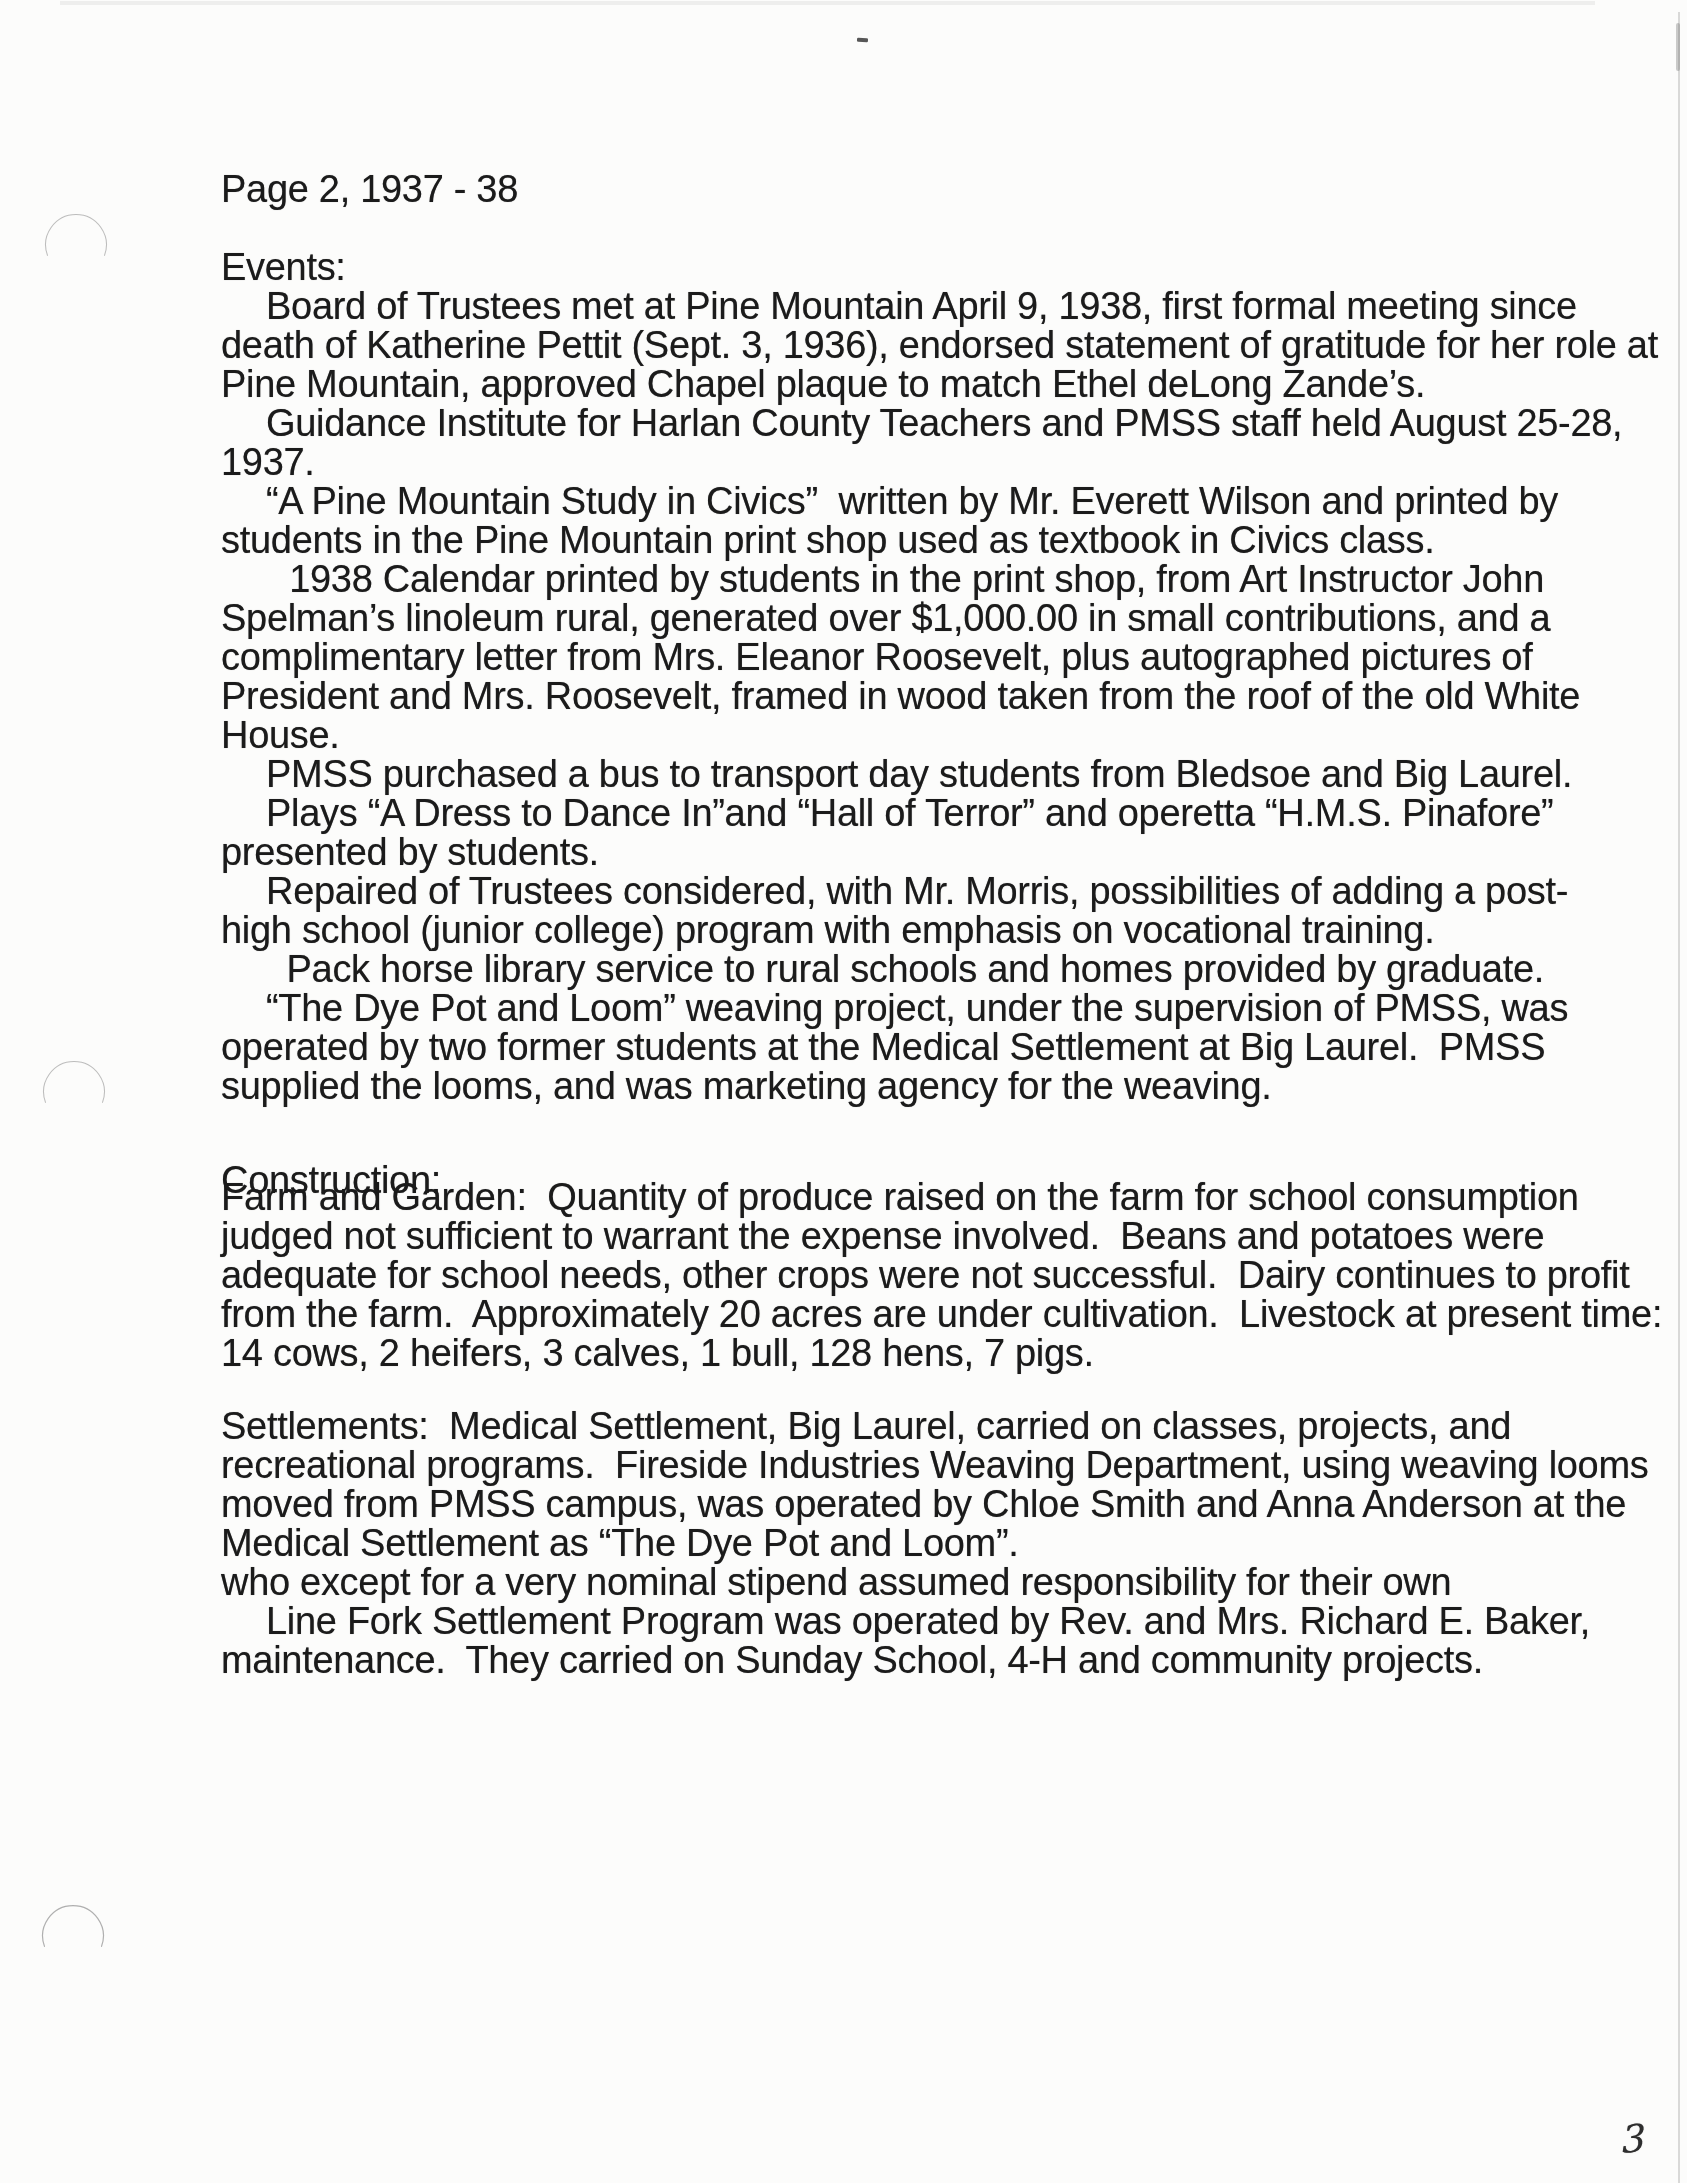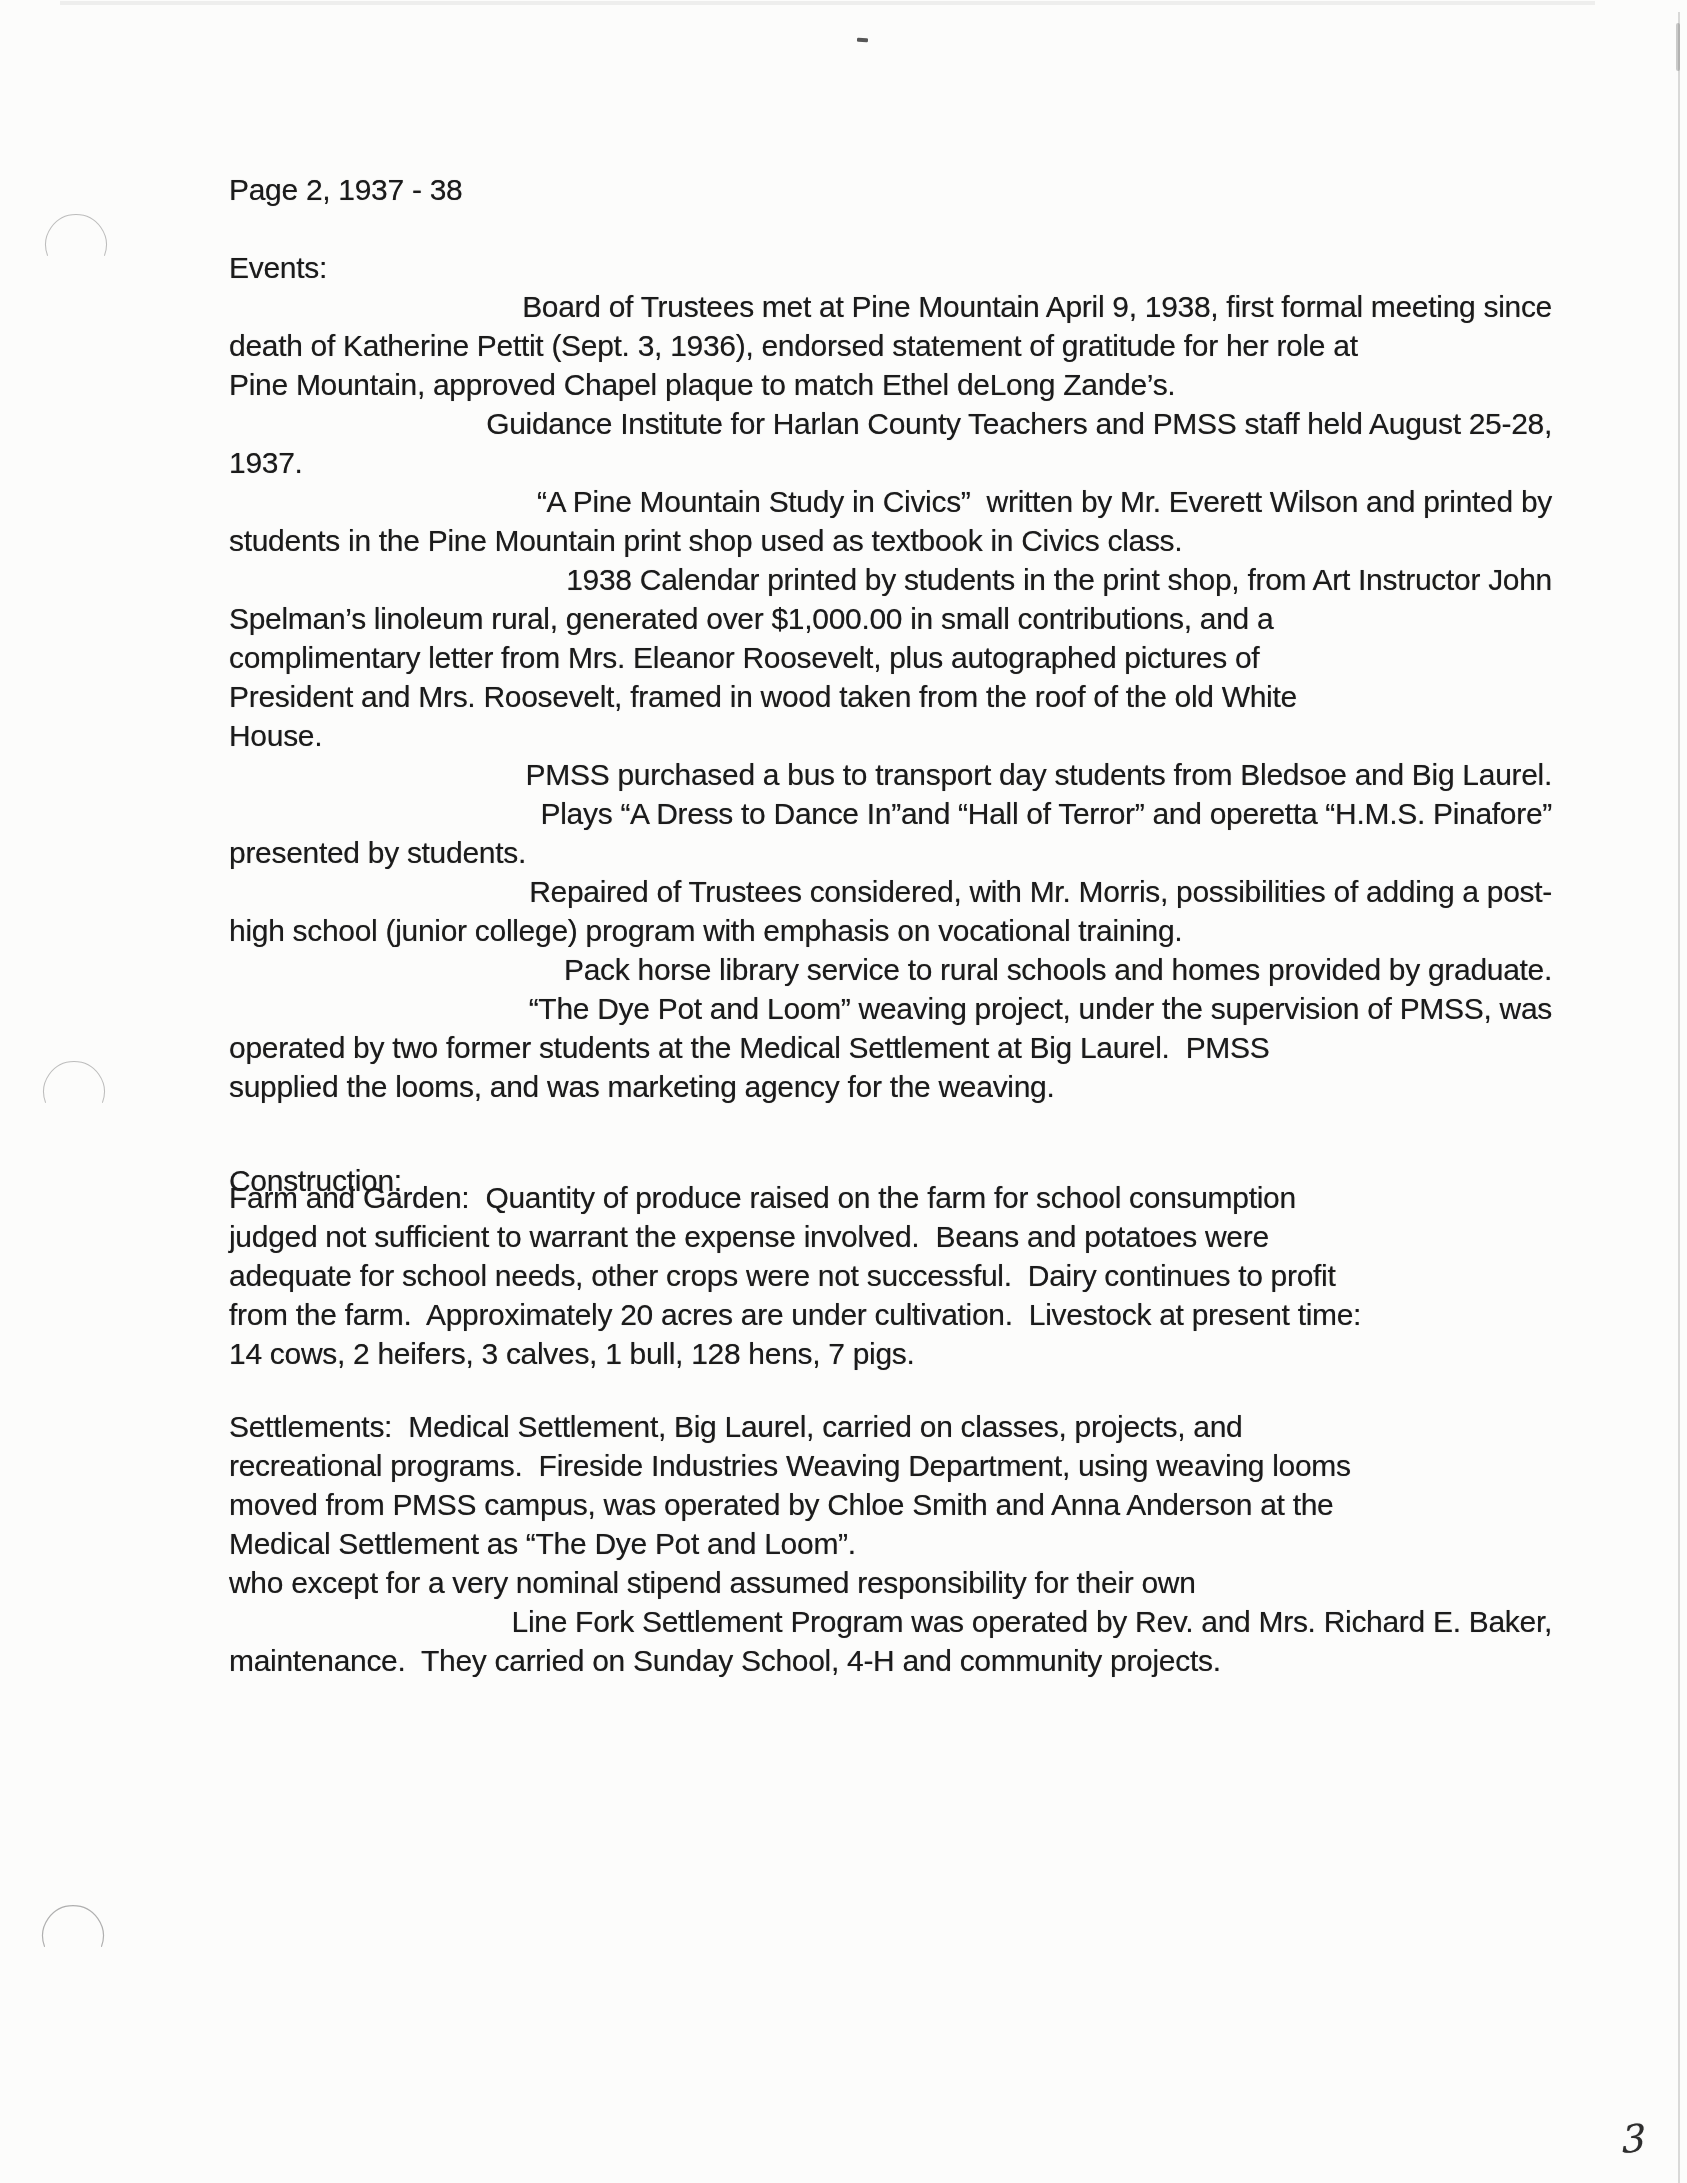--- a/index.html
+++ b/index.html
@@ -6,23 +6,23 @@
   .sheet{
     position:relative;
     width:1687px;height:2183px;
     background:#fcfcfb;
     overflow:hidden;
     font-family:"Liberation Sans","DejaVu Sans",sans-serif;
     color:#1b1b1b;
   }
   .content{
     position:absolute;
-    left:229px;top:170px;
+    left:221px;top:170px;
     width:1323px;
-    font-size:30px;
+    font-size:38px;
     letter-spacing:-0.3px;
     text-shadow:0 0 0.7px rgba(10,10,10,0.55);
   }
   .line{height:39px;line-height:39px;white-space:pre;}
   .indent{text-indent:45px;text-align:right;}
   .sp59{height:39px;}
   .sp50{height:33px;}
   .sp51{height:34px;}
   .cons-block{position:relative;}
   .cons-label{position:absolute;left:0;top:0;margin-top:16px;}

